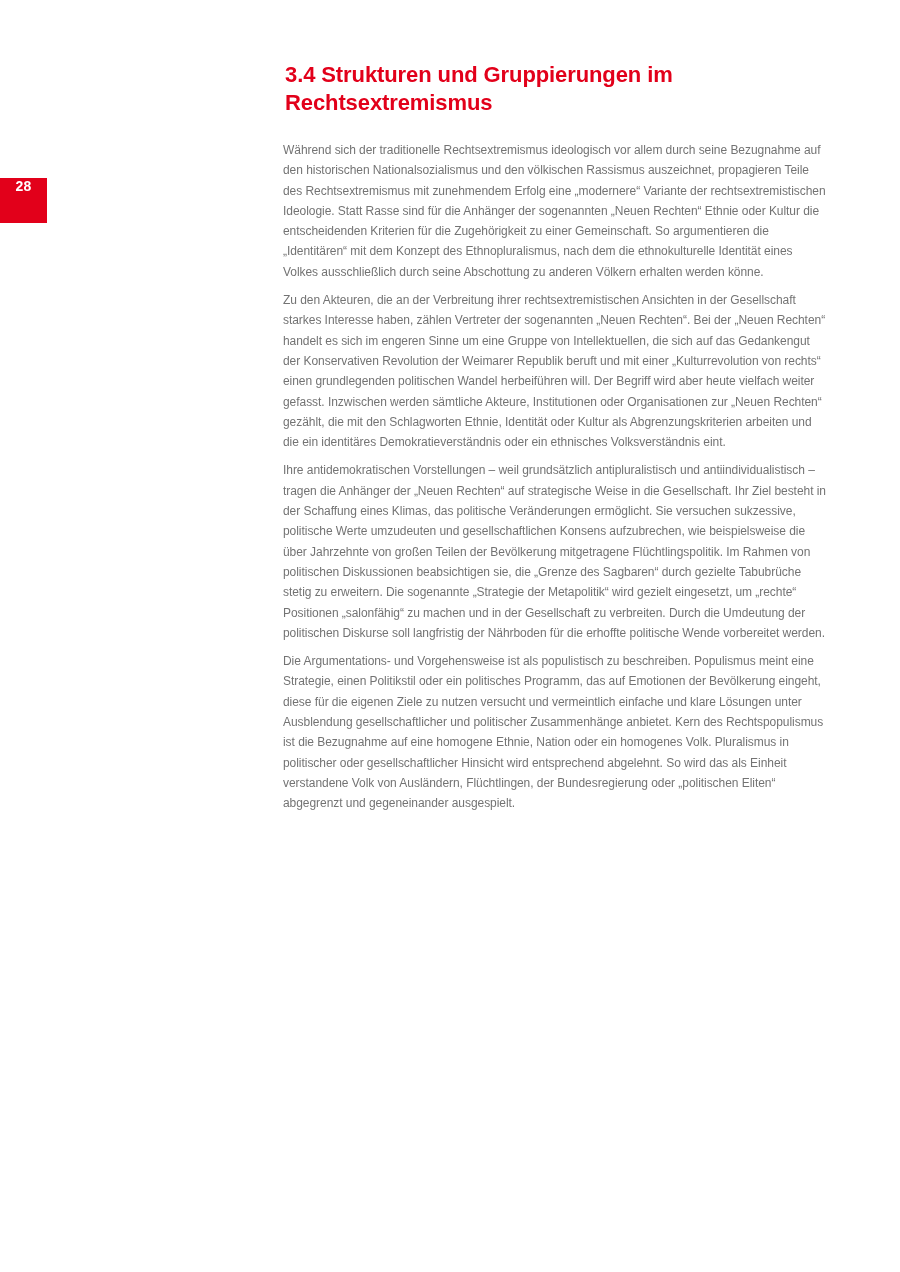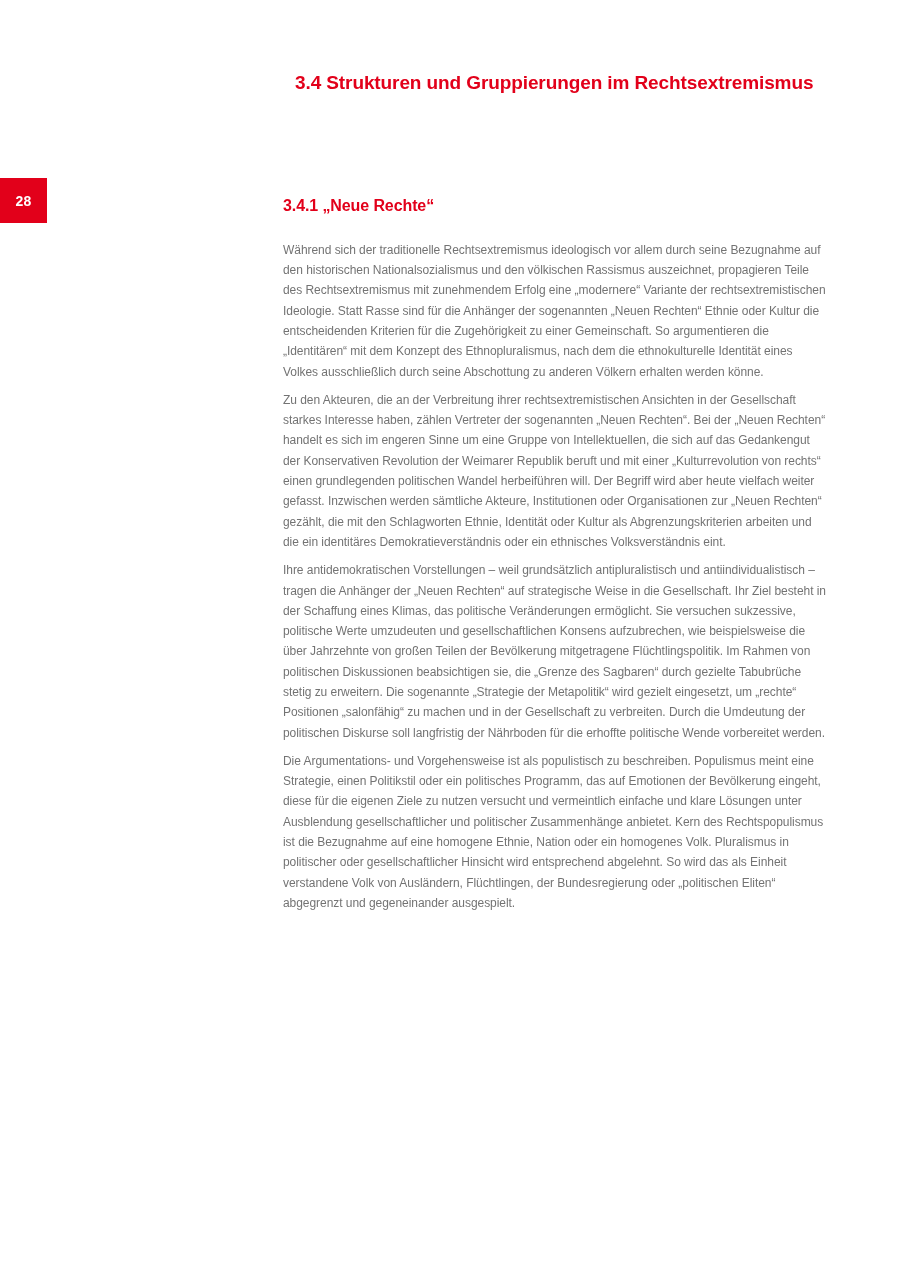--- a/index.html
+++ b/index.html
@@ -25,35 +25,35 @@
     position: absolute;
     left: 0;
     top: 178px;
     width: 47px;
     height: 45px;
     background: #e2001a;
     color: #ffffff;
     font-size: 14px;
     font-weight: bold;
     display: flex;
-    align-items: center;
+    align-items: flex-start;
     justify-content: center;
     letter-spacing: 0.2px;
   }
   .content {
     position: absolute;
     left: 283px;
     top: 0;
     width: 545px;
   }
   h2.section-title {
-    font-size: 19px;
+    font-size: 22px;
     font-weight: bold;
     color: #e2001a;
-    margin: 12px;
+    margin: 2px;
     padding-top: 59px;
     line-height: 1.25;
     letter-spacing: -0.1px;
   }
   h3.subsection-title {
     font-size: 16px;
     font-weight: bold;
     color: #e2001a;
     margin: 0;
     padding-top: 89px;
@@ -81,21 +81,20 @@
 <div class="page">
 
   <div class="page-tab">
     <span>28</span>
   </div>
 
   <div class="content">
 
     <h2 class="section-title">3.4 Strukturen und Gruppierungen im Rechtsextremismus</h2>
 
-    <h3 class="subsection-title">3.4.1 „Neue Rechte“</h3>
 
     <p class="body-text first-para">Während sich der traditionelle Rechtsextremismus ideologisch vor allem durch seine Bezugnahme auf den historischen Nationalsozialismus und den völkischen Rassismus auszeichnet, propagieren Teile des Rechtsextremismus mit zunehmendem Erfolg eine „modernere“ Variante der rechtsextremistischen Ideologie. Statt Rasse sind für die Anhänger der sogenannten „Neuen Rechten“ Ethnie oder Kultur die entscheidenden Kriterien für die Zugehörigkeit zu einer Gemeinschaft. So argumentieren die „Identitären“ mit dem Konzept des Ethnopluralismus, nach dem die ethnokulturelle Identität eines Volkes ausschließlich durch seine Abschottung zu anderen Völkern erhalten werden könne.</p>
     <p class="body-text">Zu den Akteuren, die an der Verbreitung ihrer rechtsextremistischen Ansichten in der Gesellschaft starkes Interesse haben, zählen Vertreter der sogenannten „Neuen Rechten“. Bei der „Neuen Rechten“ handelt es sich im engeren Sinne um eine Gruppe von Intellektuellen, die sich auf das Gedankengut der Konservativen Revolution der Weimarer Republik beruft und mit einer „Kulturrevolution von rechts“ einen grundlegenden politischen Wandel herbeiführen will. Der Begriff wird aber heute vielfach weiter gefasst. Inzwischen werden sämtliche Akteure, Institutionen oder Organisationen zur „Neuen Rechten“ gezählt, die mit den Schlagworten Ethnie, Identität oder Kultur als Abgrenzungskriterien arbeiten und die ein identitäres Demokratieverständnis oder ein ethnisches Volksverständnis eint.</p>
     <p class="body-text">Ihre antidemokratischen Vorstellungen – weil grundsätzlich antipluralistisch und antiindividualistisch – tragen die Anhänger der „Neuen Rechten“ auf strategische Weise in die Gesellschaft. Ihr Ziel besteht in der Schaffung eines Klimas, das politische Veränderungen ermöglicht. Sie versuchen sukzessive, politische Werte umzudeuten und gesellschaftlichen Konsens aufzubrechen, wie beispielsweise die über Jahrzehnte von großen Teilen der Bevölkerung mitgetragene Flüchtlingspolitik. Im Rahmen von politischen Diskussionen beabsichtigen sie, die „Grenze des Sagbaren“ durch gezielte Tabubrüche stetig zu erweitern. Die sogenannte „Strategie der Metapolitik“ wird gezielt eingesetzt, um „rechte“ Positionen „salonfähig“ zu machen und in der Gesellschaft zu verbreiten. Durch die Umdeutung der politischen Diskurse soll langfristig der Nährboden für die erhoffte politische Wende vorbereitet werden.</p>
     <p class="body-text">Die Argumentations- und Vorgehensweise ist als populistisch zu beschreiben. Populismus meint eine Strategie, einen Politikstil oder ein politisches Programm, das auf Emotionen der Bevölkerung eingeht, diese für die eigenen Ziele zu nutzen versucht und vermeintlich einfache und klare Lösungen unter Ausblendung gesellschaftlicher und politischer Zusammenhänge anbietet. Kern des Rechtspopulismus ist die Bezugnahme auf eine homogene Ethnie, Nation oder ein homogenes Volk. Pluralismus in politischer oder gesellschaftlicher Hinsicht wird entsprechend abgelehnt. So wird das als Einheit verstandene Volk von Ausländern, Flüchtlingen, der Bundesregierung oder „politischen Eliten“ abgegrenzt und gegeneinander ausgespielt.</p>
 
   </div>
 </div>
 
 </body></html>

